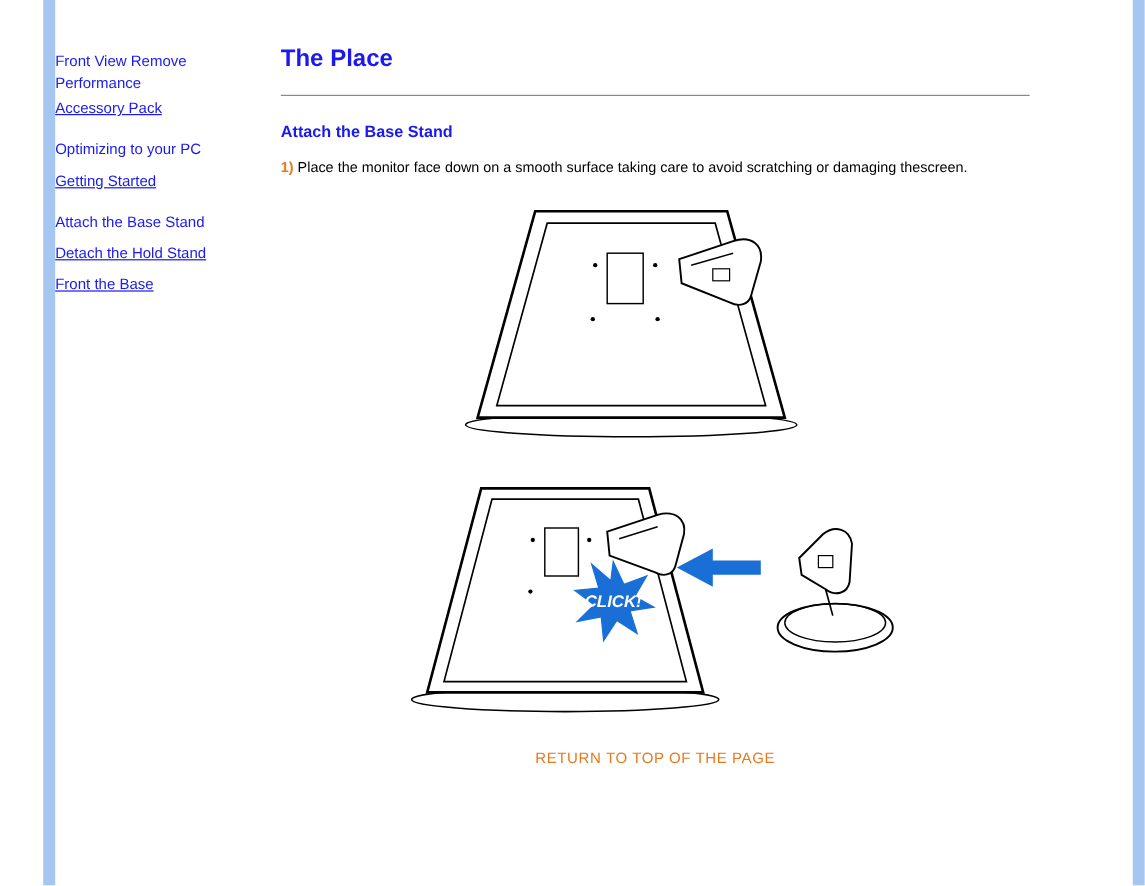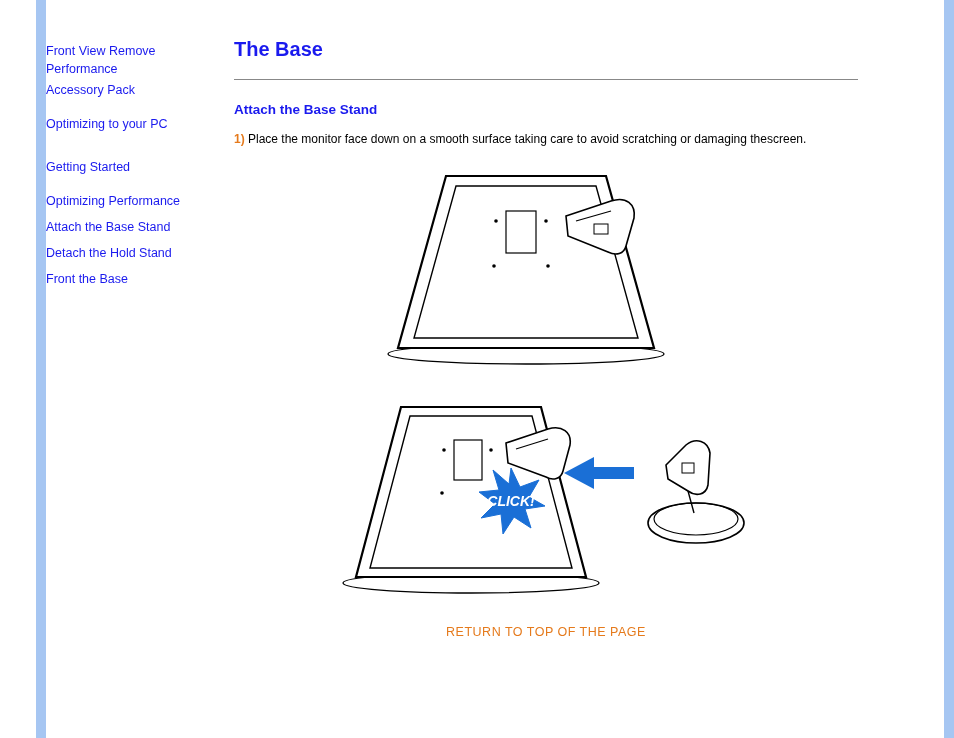--- a/index.html
+++ b/index.html
@@ -31,21 +31,21 @@
     padding-top: 42px;
   }
   .sidebar a {
     display: block;
     color: #1a1aee;
     text-decoration: none;
     font-size: 12.5px;
     line-height: 1.45;
   }
   .sidebar .group { margin-bottom: 16px; }
-  .sidebar .group a + a { margin-top: 3px; }
+  .sidebar .group a + a { margin-top: 3px; text-decoration: underline; }
   .mid-gap { width: 20px; flex-shrink: 0; }
   .content {
     flex: 1;
     padding-top: 38px;
     padding-right: 60px;
   }
   h1 {
     color: #1a1aee;
     font-size: 20px;
     font-weight: bold;
@@ -96,34 +96,33 @@
   <nav class="sidebar">
     <div class="group">
       <a href="#">
         <span>Front View Remove</span><br>
         <span>Performance</span>
       </a>
       <a href="#">Accessory Pack</a>
     </div>
     <div class="group">
       <a href="#">Optimizing to your PC</a>
-      <a href="#" style="margin-top:24px">Getting Started</a>
+      <a href="#" style="margin-top:8px">Getting Started</a>
     </div>
     <div class="group">
-      <a href="#">Optimizing Performance</a>
       <a href="#" style="margin-top:8px">Attach the Base Stand</a>
       <a href="#" style="margin-top:8px">Detach the Hold Stand</a>
       <a href="#" style="margin-top:8px">Front the Base</a>
     </div>
   </nav>
 
   <div class="mid-gap"></div>
 
   <main class="content">
-    <h1>The Base</h1>
+    <h1>The Place</h1>
     <hr>
     <h2>Attach the Base Stand</h2>
 
     <p class="step">
       <span class="num">1)</span><span> Place the monitor face down on a smooth surface taking care to avoid scratching or damaging thescreen.</span>
     </p>
 
     <div class="figure">
       <svg width="340" height="200" viewBox="0 0 340 200">
 

